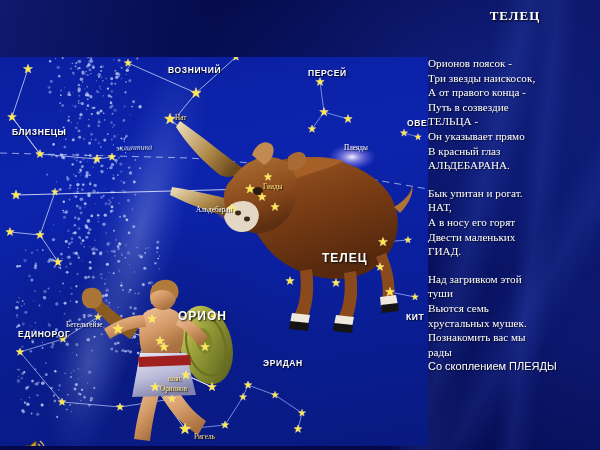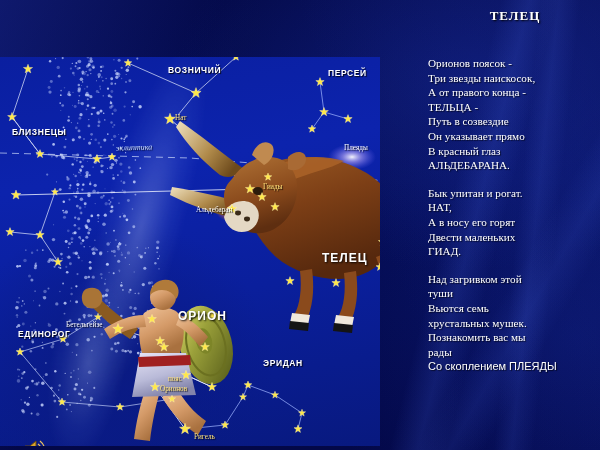--- a/index.html
+++ b/index.html
@@ -35,21 +35,21 @@
     position:absolute;left:428px;top:56px;width:172px;
     text-align:left;color:#ffffff;font-size:11.2px;line-height:14.6px;
     text-shadow:1px 1px 1px #000a;
   }
   #poem .stanza{margin-bottom:13px;}
   #poem .ln{white-space:nowrap;}
   #poem .sans{font-family:"Liberation Sans",sans-serif;font-size:11px;}
 
   
   #map{
-    position:absolute;left:0px;top:57px;width:380px;height:389px;overflow:hidden;
+    position:absolute;left:0px;top:57px;width:428px;height:389px;overflow:hidden;
     background:
       radial-gradient(ellipse 60% 55% at 30% 80%, rgba(10,26,130,1) 0%, rgba(8,20,110,0) 70%),
       linear-gradient(170deg,#0a1fa0 0%,#0c23ad 30%,#0a1f9c 60%,#08197f 100%);
   }
   
   .milky{
     position:absolute;left:30px;top:-20px;width:210px;height:420px;
     background:radial-gradient(ellipse 26% 60% at 50% 45%, rgba(190,205,255,0.30) 0%, rgba(150,175,255,0.10) 45%, rgba(120,150,255,0) 75%);
     transform:rotate(16deg);filter:blur(1px);
   }
@@ -92,22 +92,22 @@
   <div class="drape d3"></div>
   <div class="drape d4"></div>
 
   <div id="title">ТЕЛЕЦ</div>
 
   <div id="poem">
       <div class="stanza">
         <div class="ln">Орионов поясок -</div>
         <div class="ln">Три звезды наискосок,</div>
         <div class="ln">А от правого конца -</div>
+        <div class="ln">Путь в созвездие</div>
         <div class="ln">ТЕЛЬЦА -</div>
-        <div class="ln">Путь в созвездие</div>
         <div class="ln">Он указывает прямо</div>
         <div class="ln">В красный глаз</div>
         <div class="ln">АЛЬДЕБАРАНА.</div>
       </div>
       <div class="stanza">
         <div class="ln">Бык упитан и рогат.</div>
         <div class="ln">НАТ,</div>
         <div class="ln">А в носу его горят</div>
         <div class="ln">Двести маленьких</div>
         <div class="ln">ГИАД.</div>
@@ -974,21 +974,21 @@
           <path d="M298.0,367.8L299.0,370.6L302.0,370.7L299.7,372.5L300.5,375.4L298.0,373.8L295.5,375.4L296.3,372.5L294.0,370.7L297.0,370.6Z" fill="#ffe84a" stroke="#fff6b0" stroke-width="0.4"></path>
           <path d="M290.0,219.6L291.1,222.5L294.2,222.6L291.8,224.6L292.6,227.6L290.0,225.8L287.4,227.6L288.2,224.6L285.8,222.6L288.9,222.5Z" fill="#ffe84a" stroke="#fff6b0" stroke-width="0.4"></path>
           <path d="M336.0,221.6L337.1,224.5L340.2,224.6L337.8,226.6L338.6,229.6L336.0,227.8L333.4,229.6L334.2,226.6L331.8,224.6L334.9,224.5Z" fill="#ffe84a" stroke="#fff6b0" stroke-width="0.4"></path>
           <path d="M380.0,205.8L381.0,208.6L384.0,208.7L381.7,210.5L382.5,213.4L380.0,211.8L377.5,213.4L378.3,210.5L376.0,208.7L379.0,208.6Z" fill="#ffe84a" stroke="#fff6b0" stroke-width="0.4"></path>
           <path d="M232.0,147.0L233.2,150.3L236.8,150.5L234.0,152.6L234.9,156.0L232.0,154.1L229.1,156.0L230.0,152.6L227.2,150.5L230.8,150.3Z" fill="#ffe84a" stroke="#fff6b0" stroke-width="0.4"></path>
         </g>
     </svg>
 
     <div id="cnames">
         <div class="cname" style="left: 168px; top: 8px;">ВОЗНИЧИЙ</div>
-        <div class="cname" style="left: 328px; top: 11px;">ПЕРСЕЙ</div>
+        <div class="cname" style="left: 308px; top: 11px;">ПЕРСЕЙ</div>
         <div class="cname" style="left: 12px; top: 70px;">БЛИЗНЕЦЫ</div>
         <div class="cname" style="left: 407px; top: 61px;">ОВЕН</div>
         <div class="tlabel" style="left: 322px; top: 194px;">ТЕЛЕЦ</div>
         <div class="tlabel" style="left: 178px; top: 252px;">ОРИОН</div>
         <div class="cname" style="left: 18px; top: 272px;">ЕДИНОРОГ</div>
         <div class="cname" style="left: 406px; top: 255px;">КИТ</div>
         <div class="cname" style="left: 263px; top: 301px;">ЭРИДАН</div>
       </div>
     <div id="snames">
         <div class="sname yel" style="left: 175px; top: 57px;">Нат</div>

